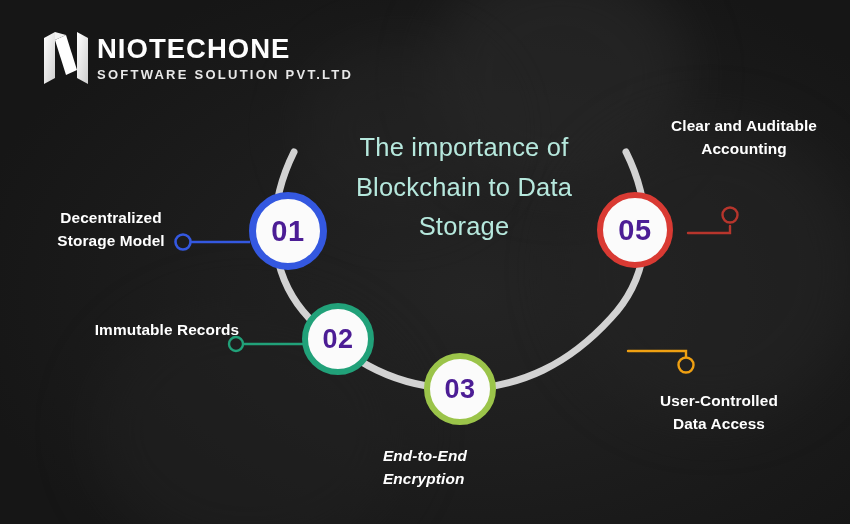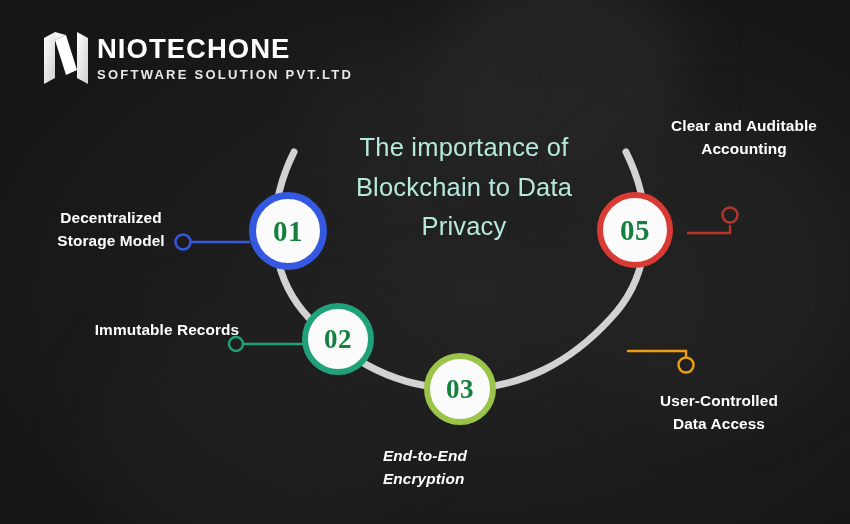--- a/index.html
+++ b/index.html
@@ -68,24 +68,23 @@
     width:850px; height:524px;
     overflow:visible;
   }
 
   
   .step {
     position:absolute;
     border-radius:50%;
     background:#fbfbfb;
     display:flex; align-items:center; justify-content:center;
-    color:#15803d;
+    color:#4c1d95;
     font-weight:700;
     letter-spacing:.5px;
-    font-family:Liberation Serif, serif;
   }
   .step-num { line-height:1; }
 
   #step-01 { left:249px; top:192px; width:78px; height:78px; border:7px solid #3458e0; font-size:29px; }
   #step-02 { left:302px; top:303px; width:72px; height:72px; border:6px solid #21a179; font-size:27px; }
   #step-03 { left:424px; top:353px; width:72px; height:72px; border:6px solid #9bc44a; font-size:27px; }
   #step-04 { left:546px; top:303px; width:72px; height:72px; border:6px solid #efa012; font-size:27px; }
   #step-05 { left:597px; top:192px; width:76px; height:76px; border:6px solid #d93a33; font-size:29px;justify-content:center; }
 
   
@@ -158,21 +157,21 @@
       <path d="M 628,351 L 686,351 L 686,357" fill="none" stroke="#efa012" stroke-width="2.4" stroke-linecap="round"></path>
       <circle cx="686" cy="365" r="7.5" fill="none" stroke="#efa012" stroke-width="2.4"></circle>
     </g>
 
     <g>
       <path d="M 688,233 L 730,233 L 730,226" fill="none" stroke="#b7352c" stroke-width="2.4" stroke-linecap="round"></path>
       <circle cx="730" cy="215" r="7.5" fill="none" stroke="#b7352c" stroke-width="2.4"></circle>
     </g>
   </svg>
 
-  <div id="title">The importance of Blockchain to Data Privacy</div>
+  <div id="title">The importance of Blockchain to Data Storage</div>
 
   <div class="step" id="step-01">
     <span class="step-num">01</span>
   </div>
   <div class="step" id="step-02">
     <span class="step-num">02</span>
   </div>
   <div class="step" id="step-03">
     <span class="step-num">03</span>
   </div>

